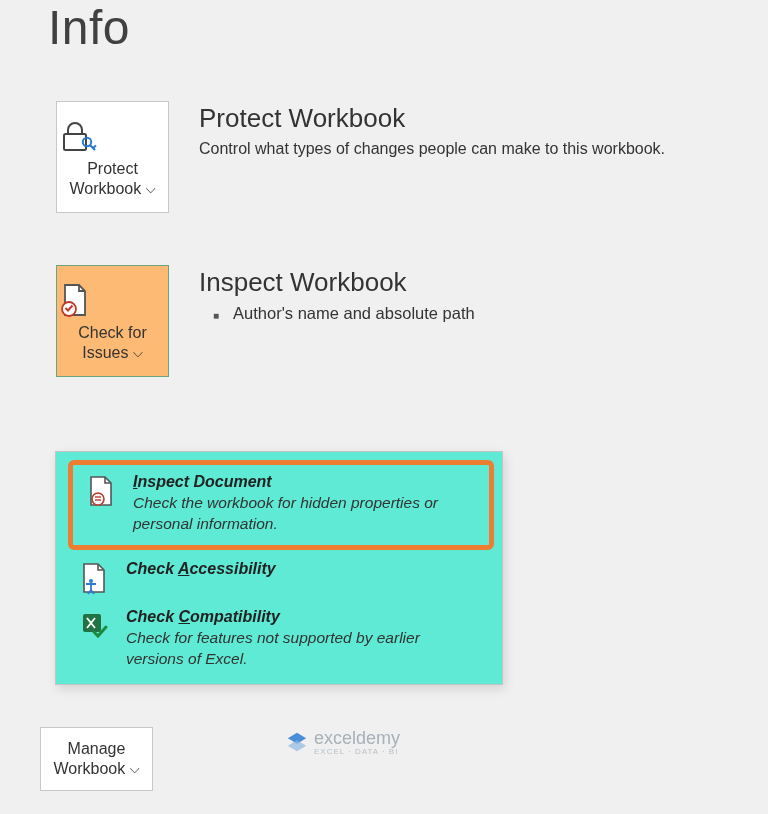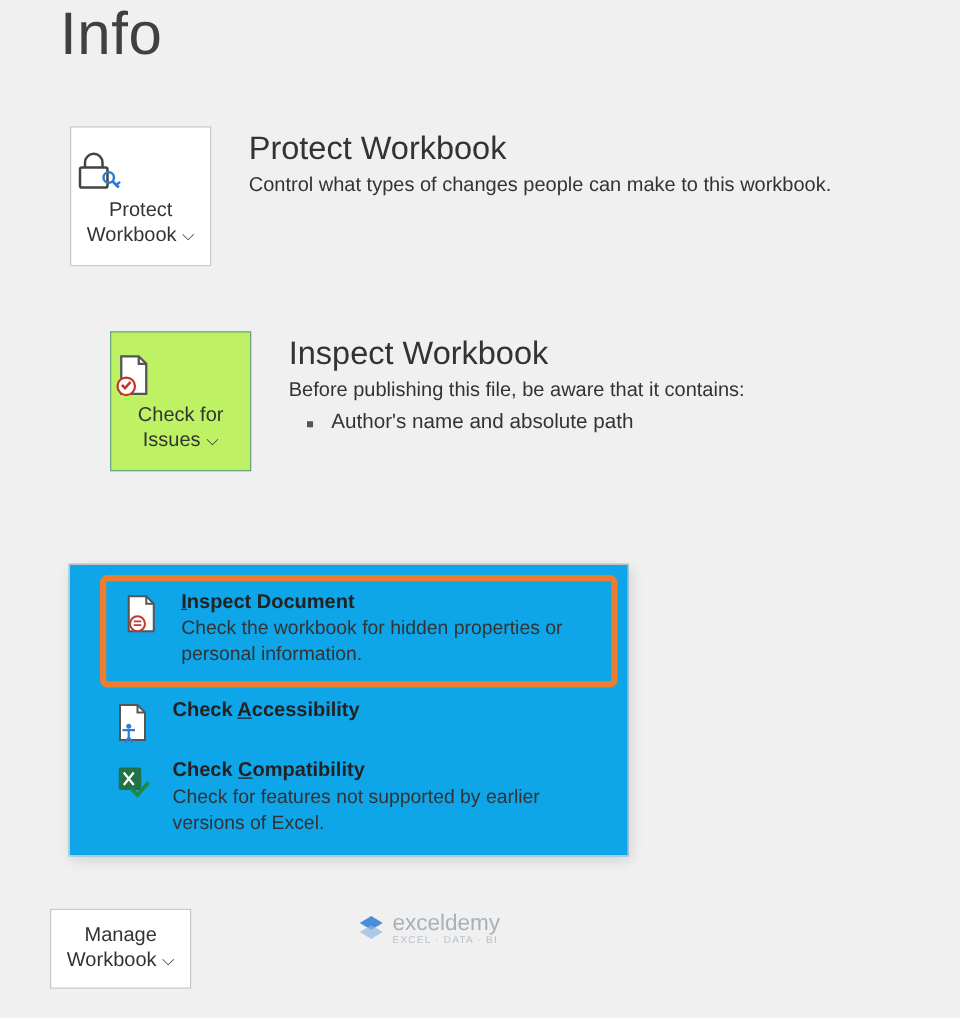--- a/index.html
+++ b/index.html
@@ -34,23 +34,22 @@
     border: 1px solid #c8c8c8;
     display: flex;
     flex-direction: column;
     align-items: flex-start;
     justify-content: center;
     padding: 6px 2px 4px 2px;
     gap: 2px;
     cursor: pointer;
   }
   .tile.active {
-    background: #bef264;
+    background: #fdba74;
     border-color: #6aa57f;
-    margin-left: 32px;
   }
   .tile-icon {
     height: 40px;
     display: flex;
     align-items: center;
     justify-content: center;
   }
   .tile-label {
     font-size: 16px;
     color: #333;
@@ -71,24 +70,25 @@
     margin: 0 0 6px 0;
   }
   .bullet-row { display: flex; gap: 14px; margin-left: 14px; font-size: 16.5px; }
   .bullet-sq { font-size: 10px; margin-top: 6px; color:#555; }
 
   .dropdown {
     position: absolute;
     left: 55px;
     top: 451px;
     width: 448px;
-    background: #0ea5e9;
+    background: #5eead4;
     border: 1px solid #c4c4c4;
     box-shadow: 2px 4px 10px rgba(0,0,0,0.12);
-    padding: 6px 0 8px 16px;
+    padding: 6px 0 8px 4px;
+    font-style: italic;
   }
   .dd-item {
     display: flex;
     gap: 14px;
     padding: 6px 10px 6px 18px;
     cursor: pointer;
   }
   .dd-item.highlight {
     margin: 2px 8px 4px 8px;
     padding: 8px 12px 10px 12px;
@@ -176,21 +176,20 @@
         <circle cx="10" cy="26" r="7" fill="#fff" stroke="#c0392b" stroke-width="1.8"></circle>
         <path d="M6.5 25 l2.5 2.5 l4.5 -5" fill="none" stroke="#c0392b" stroke-width="2"></path>
       </svg>
     </div>
     <div class="tile-label">
       <span>Check for Issues</span> <span class="chev">⌵</span>
     </div>
   </div>
   <div class="sect-text">
     <div class="sect-heading">Inspect Workbook</div>
-    <div class="sect-desc">Before publishing this file, be aware that it contains:</div>
     <div class="bullet-row">
       <span class="bullet-sq">■</span>
       <span>Author's name and absolute path</span>
     </div>
   </div>
 </div>
 
 <div class="dropdown">
   <div class="dd-item highlight">
     <div class="dd-icon">

